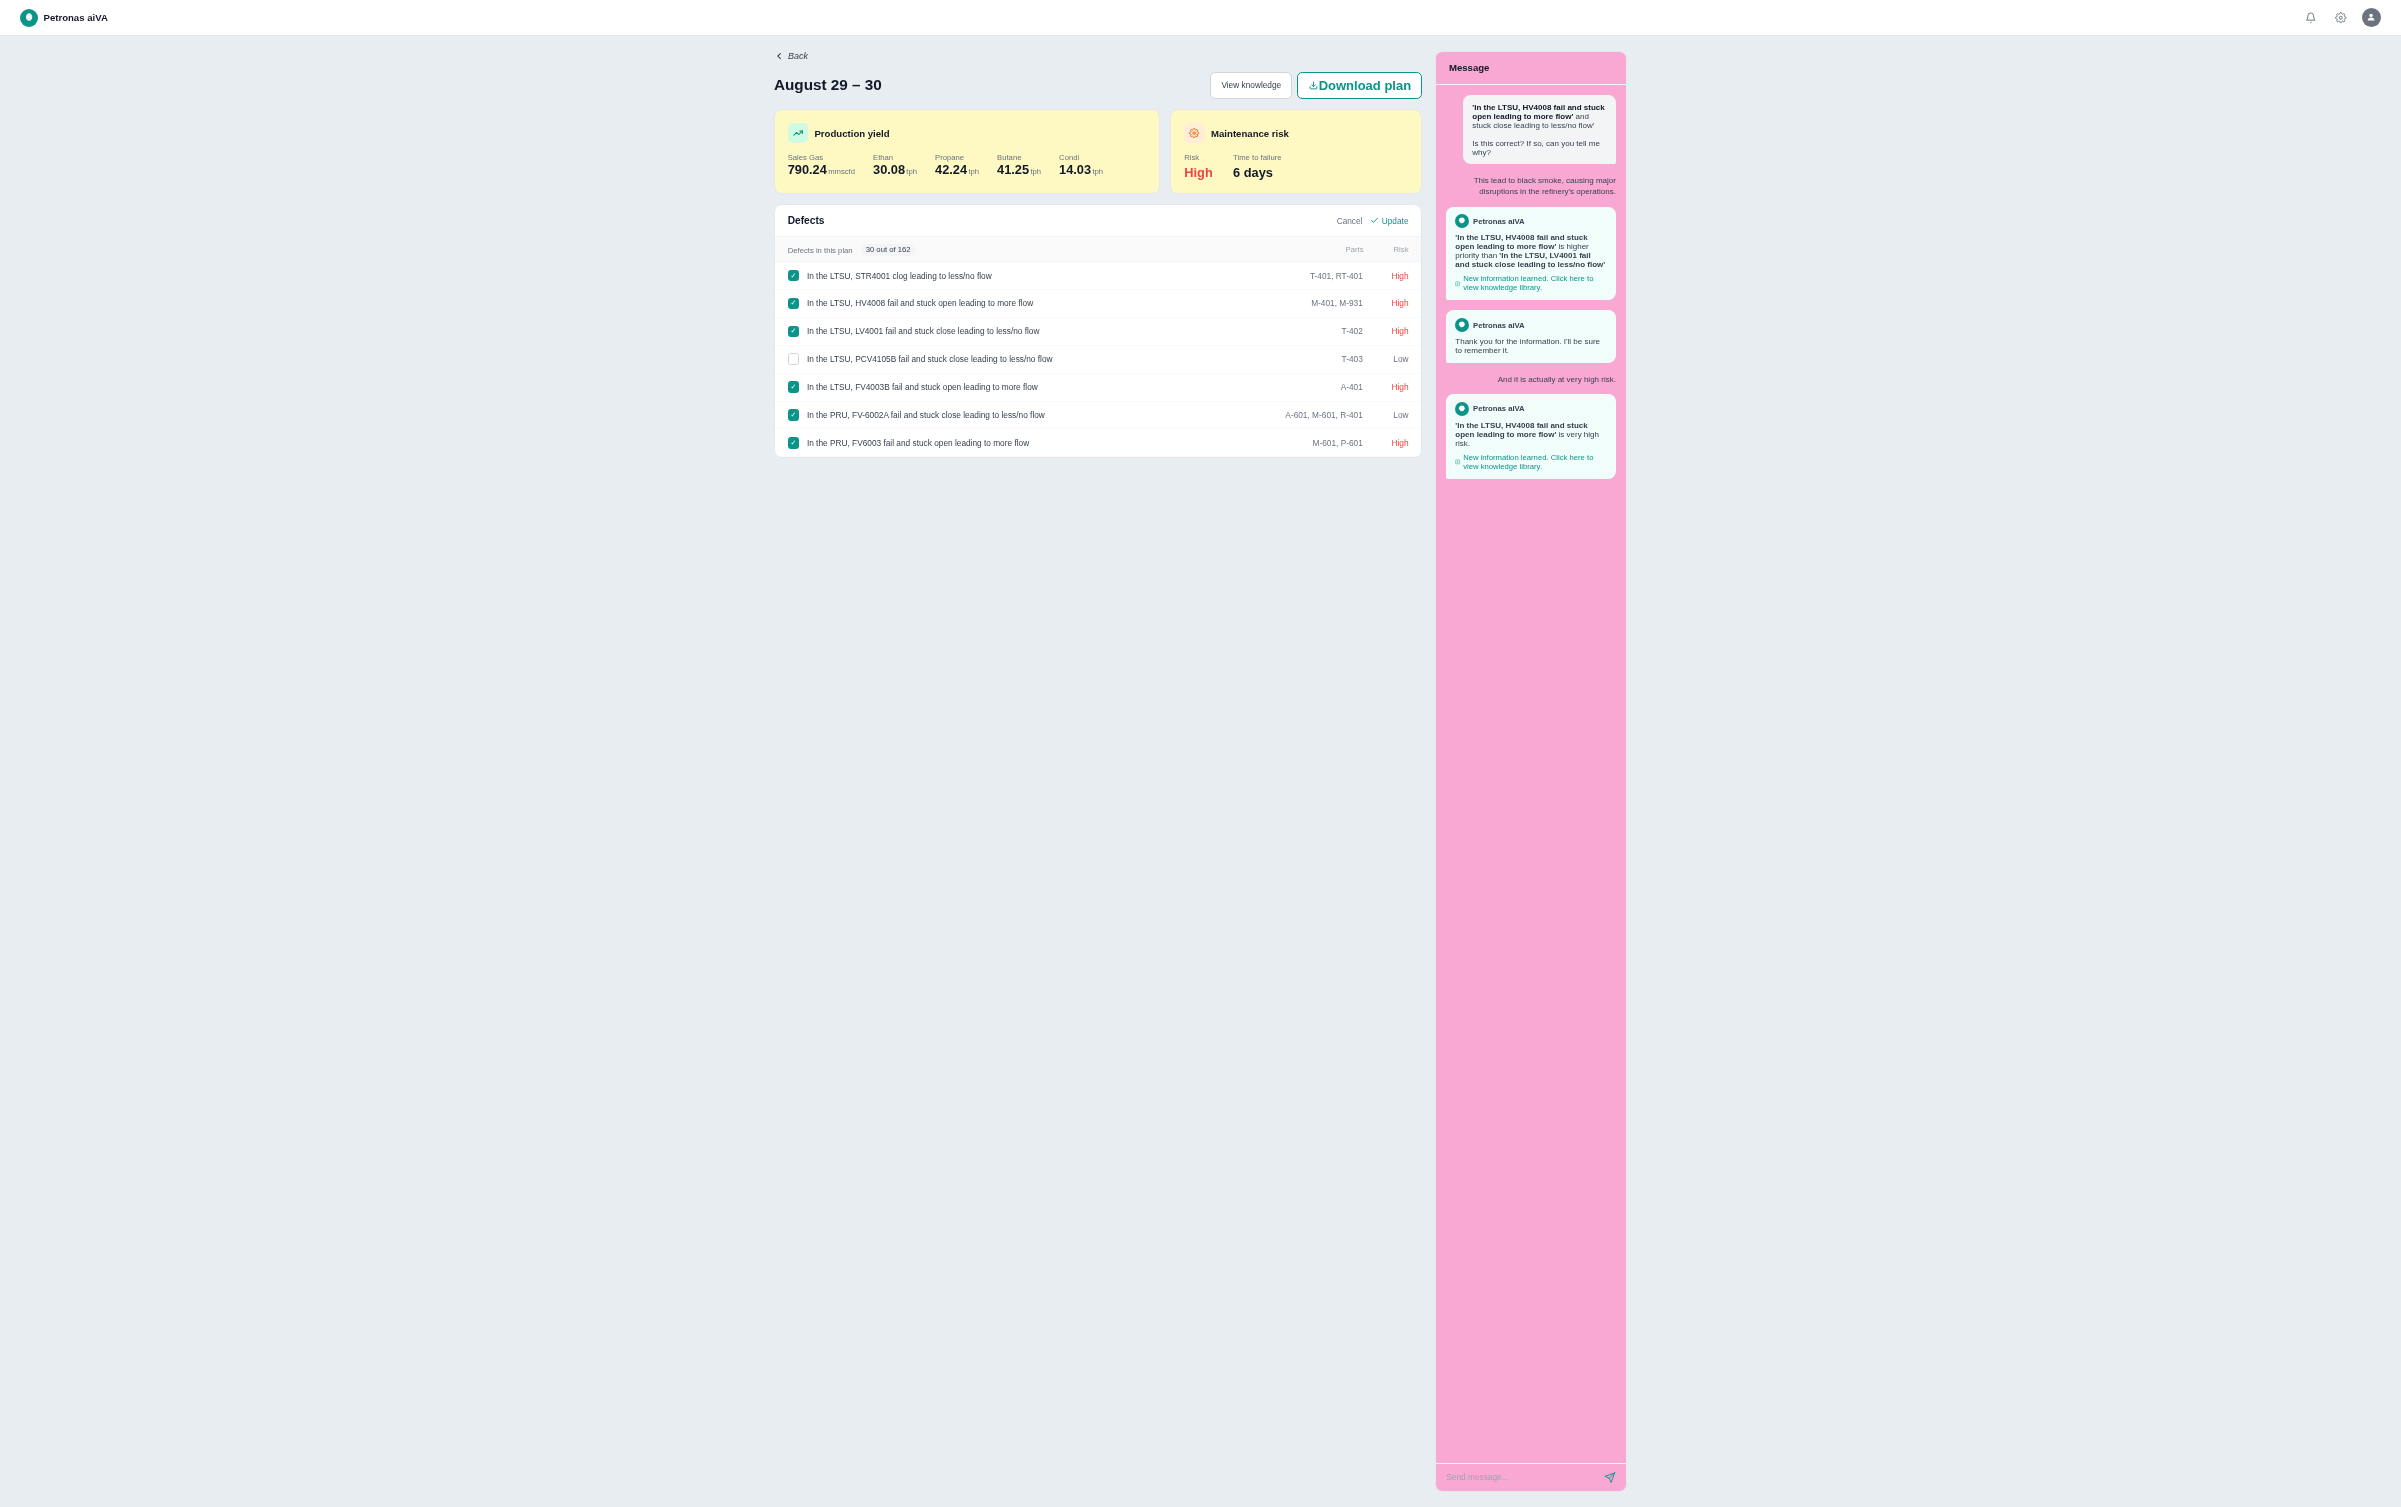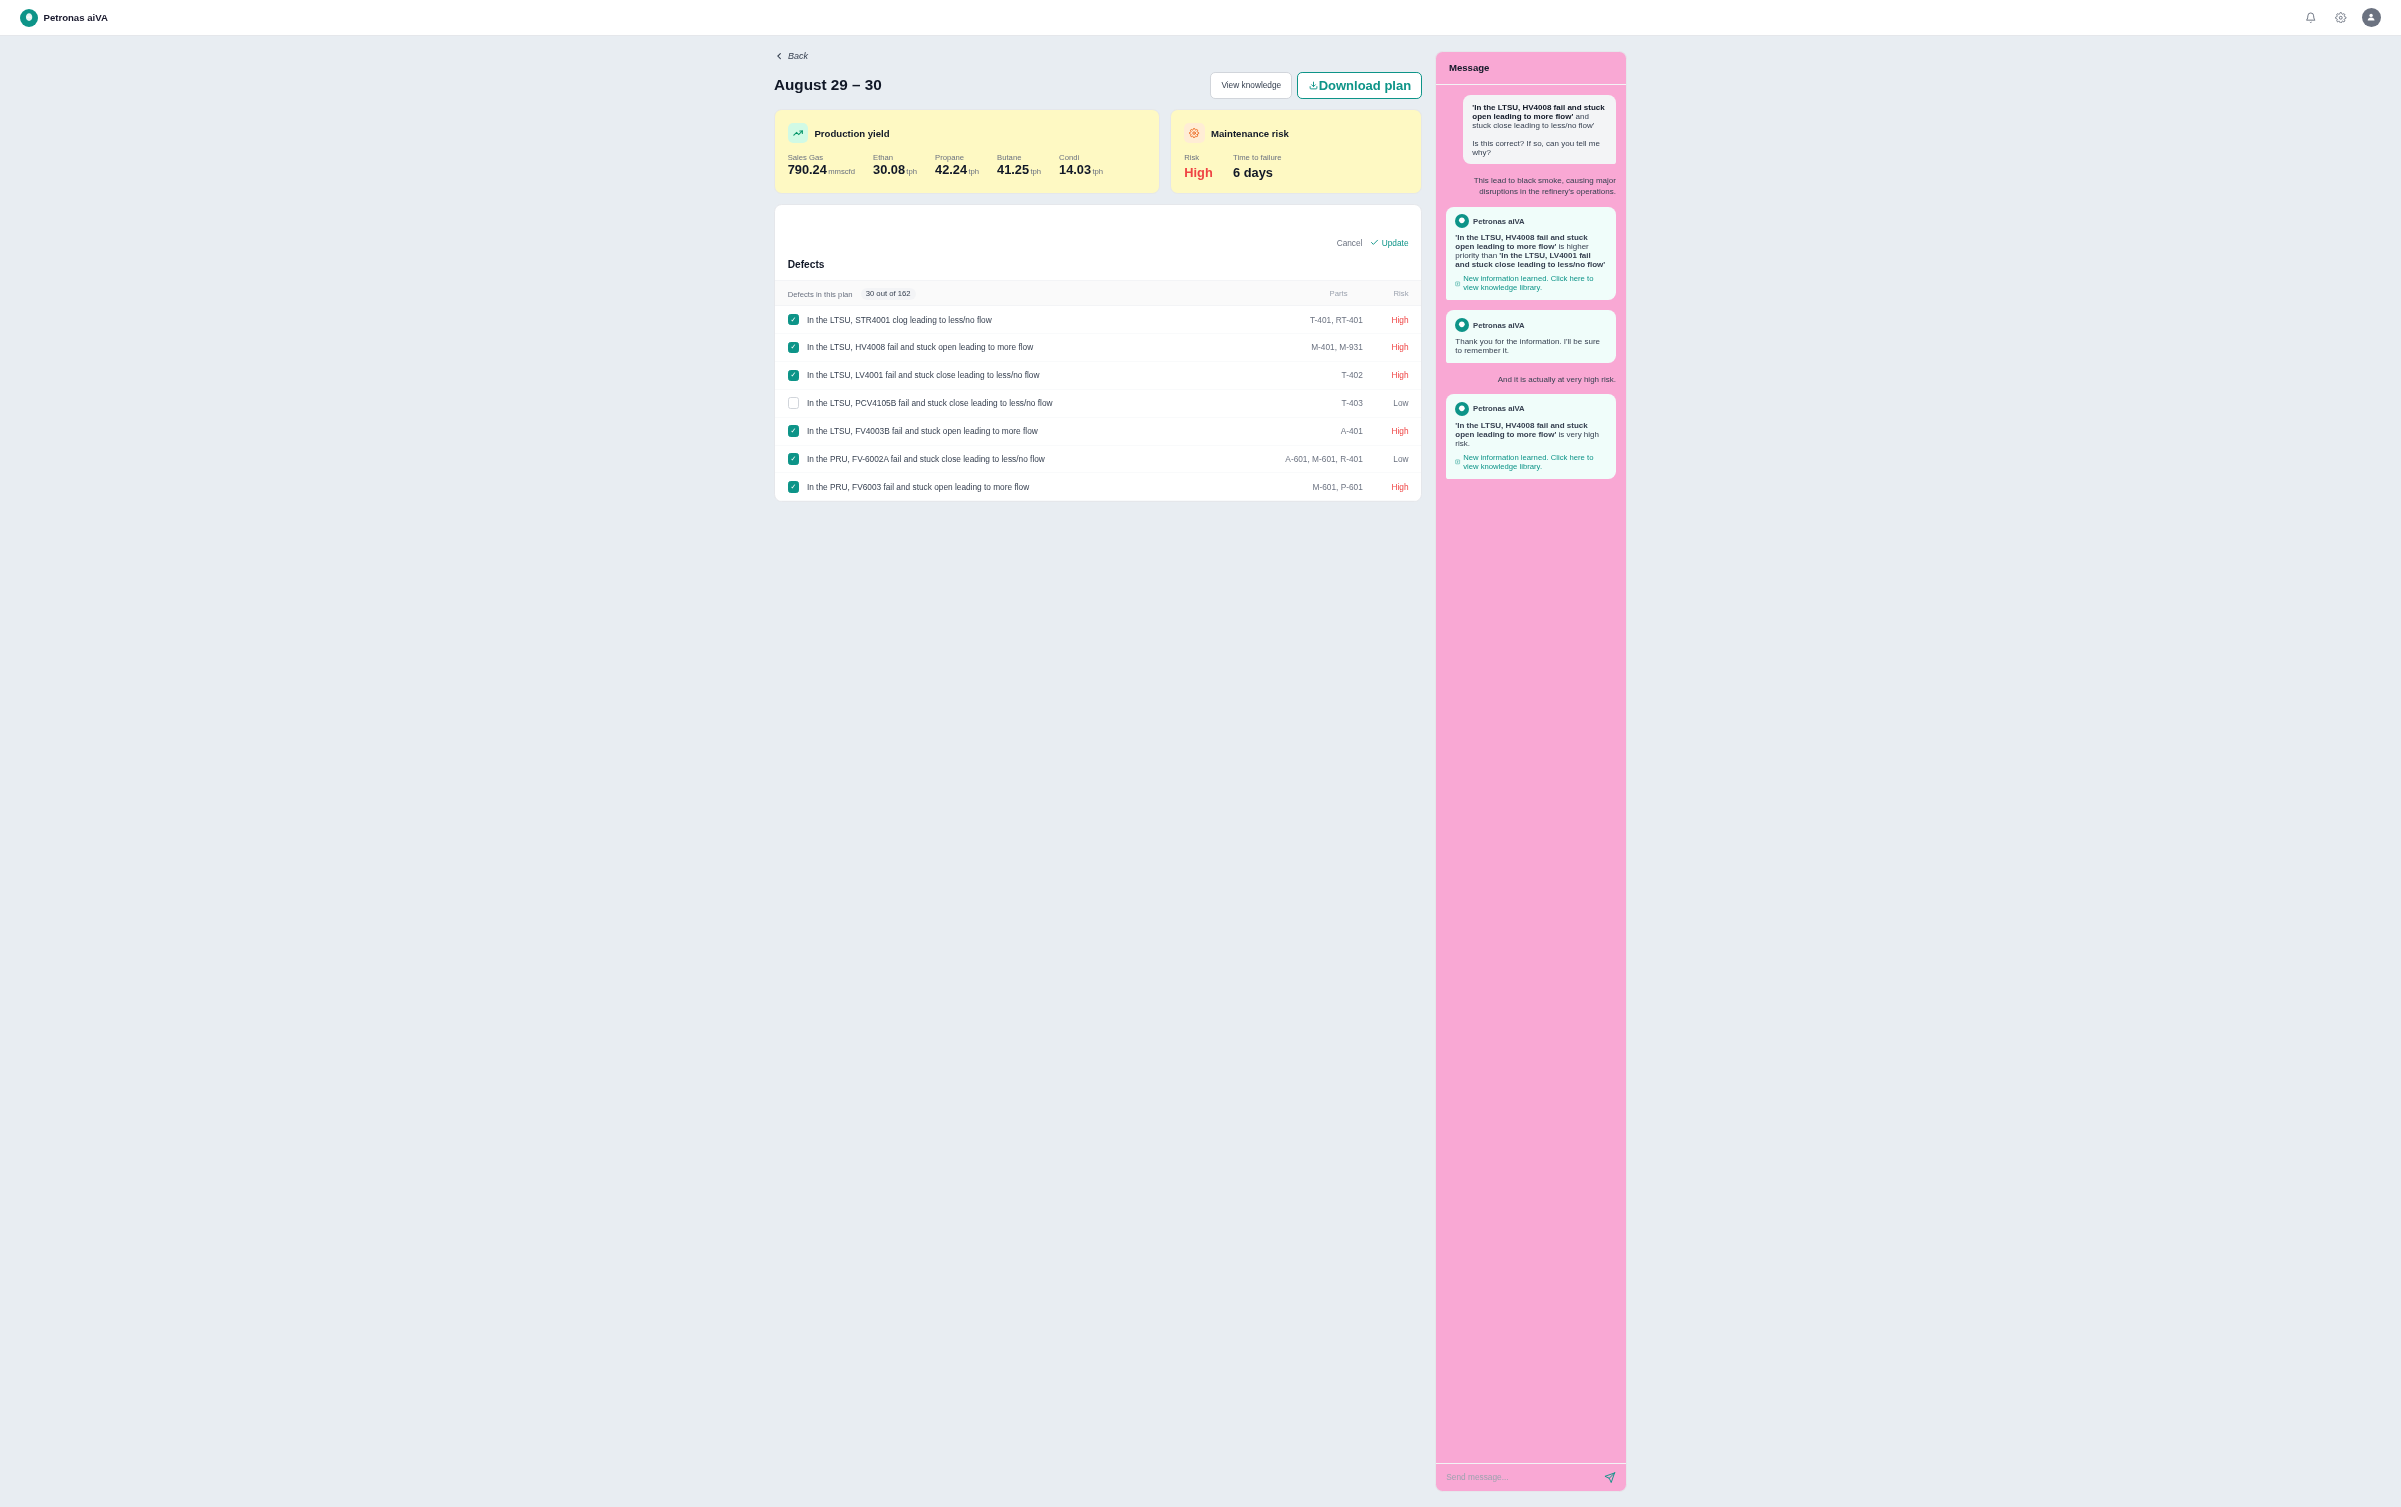--- a/index.html
+++ b/index.html
@@ -241,21 +241,20 @@
       padding: 10.2px 12.8px;
       display: flex;
       align-items: center;
       justify-content: space-between;
       border-bottom: 0.6px solid #f3f4f6;
     }
     .defects-title {
       font-size: 10.2px;
       font-weight: 600;
       color: #111827;
-      margin-top: 44px;
     }
     .defects-actions {
       display: flex;
       align-items: center;
       gap: 7.7px;
     }
     .cancel-btn {
       background: none;
       border: none;
       font-size: 8.3px;
@@ -289,21 +288,21 @@
       background: #f3f4f6;
       padding: 1.3px 5.1px;
       border-radius: 7.7px;
       font-size: 7.7px;
       color: #374151;
       margin-left: 5.1px;
     }
     .defects-cols {
       display: flex;
       align-items: center;
-      gap: 23px;
+      gap: 7px;
       font-size: 7.7px;
       color: #9ca3af;
     }
     .col-parts { width: 89px; text-align: right; }
     .col-risk { width: 38px; text-align: right; }
 
     .defect-row {
       display: flex;
       align-items: center;
       padding: 7.7px 12.8px;

